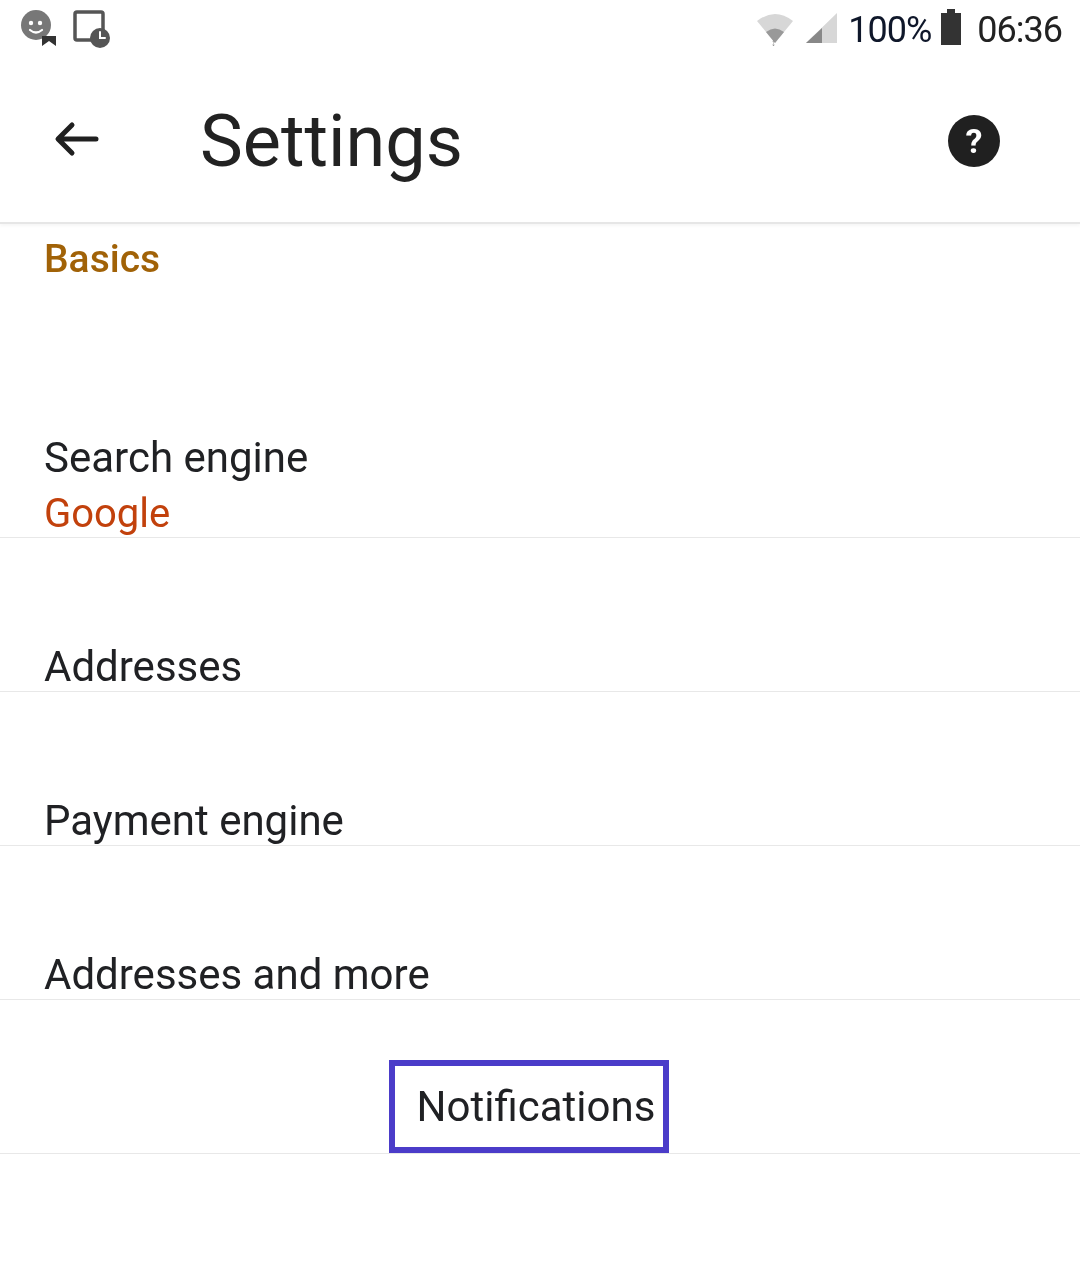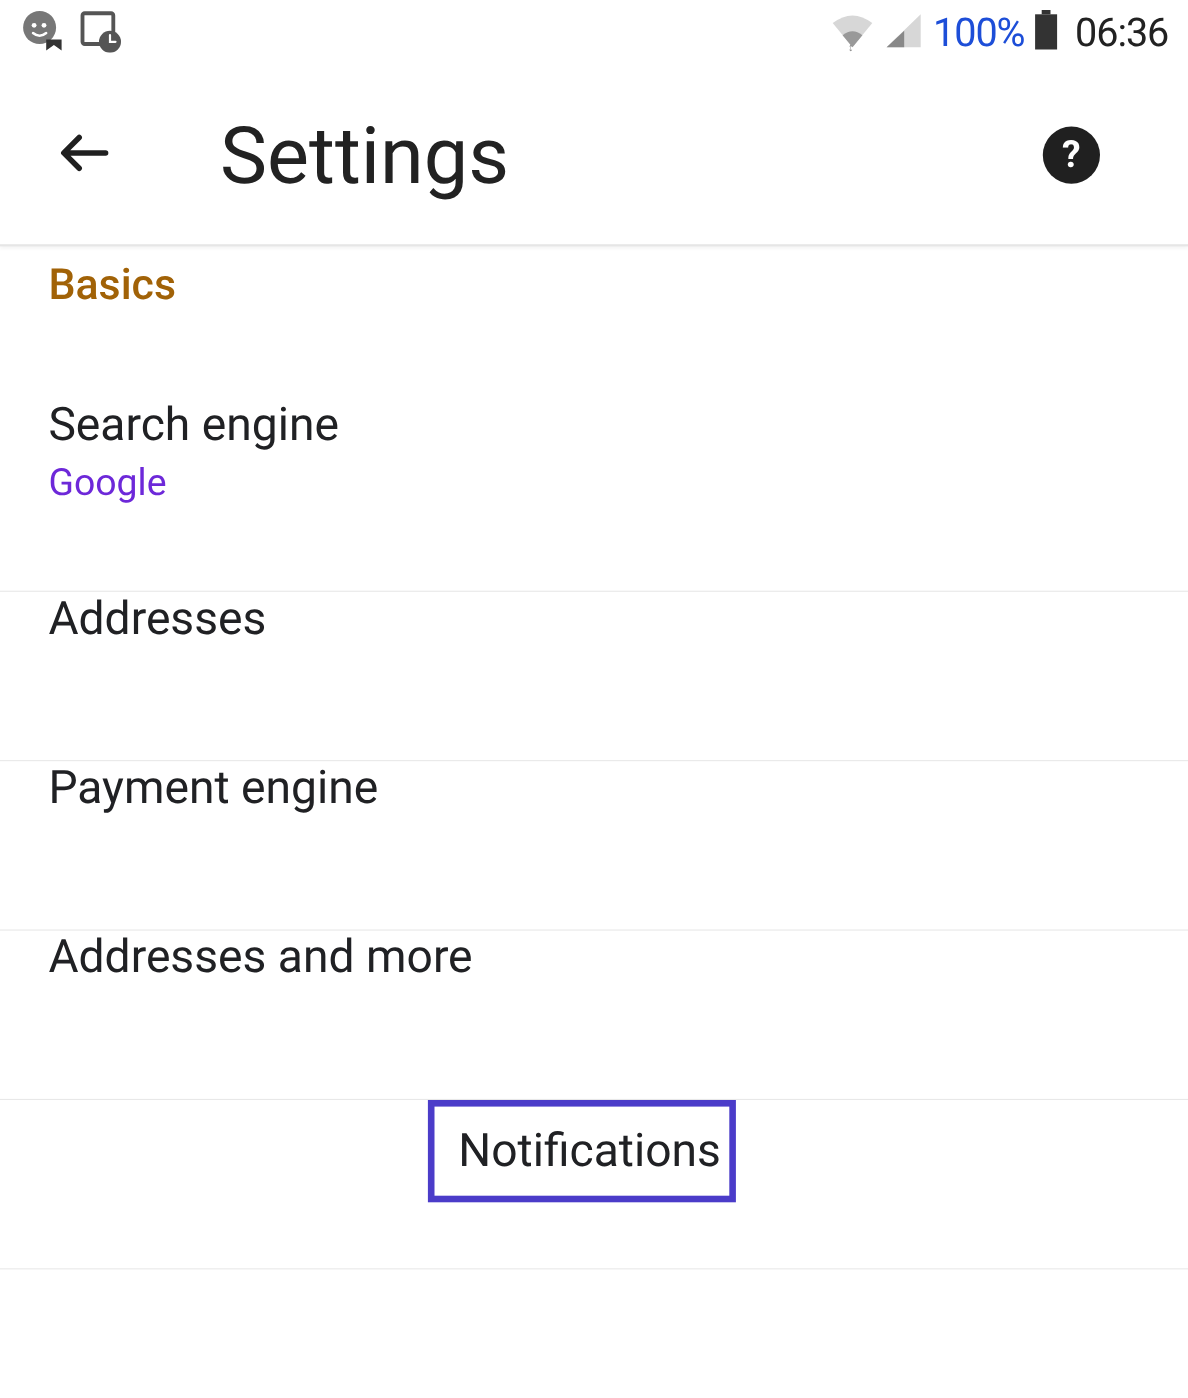--- a/index.html
+++ b/index.html
@@ -27,21 +27,21 @@
       align-items: center;
       gap: 14px;
     }
     .status-right {
       display: flex;
       align-items: center;
       gap: 8px;
     }
     .status-right .percent {
       font-size: 36px;
-      color: #1d4ed8;
+      color: #0f172a;
       letter-spacing: -1px;
     }
     .status-right .time {
       font-size: 36px;
       color: #222;
       letter-spacing: -1px;
       margin-left: 6px;
     }
     
     .app-bar {
@@ -85,36 +85,36 @@
       font-size: 39px;
       color: #a16207;
       font-weight: 500;
     }
     
     .list-item {
       padding: 0 44px;
       border-bottom: 1px solid #e8e8e8;
       display: flex;
       flex-direction: column;
-      justify-content: flex-start;
+      justify-content: flex-end;
     }
     .item-search {
       height: 246px;
     }
     .item-simple {
       height: 154px;
     }
     .item-title {
       font-size: 42px;
       color: #202124;
       font-weight: 400;
     }
     .item-sub {
-      font-size: 34px;
-      color: #6d28d9;
+      font-size: 40px;
+      color: #c2410c;
       margin-top: 8px;
     }
     .search-wrap {
       padding-top: 70px;
     }
     .highlight-box {
       display: inline-block;
       border: 6px solid #4b3cc9;
       padding: 16px 8px 16px 22px;
       margin-left: -22px;

